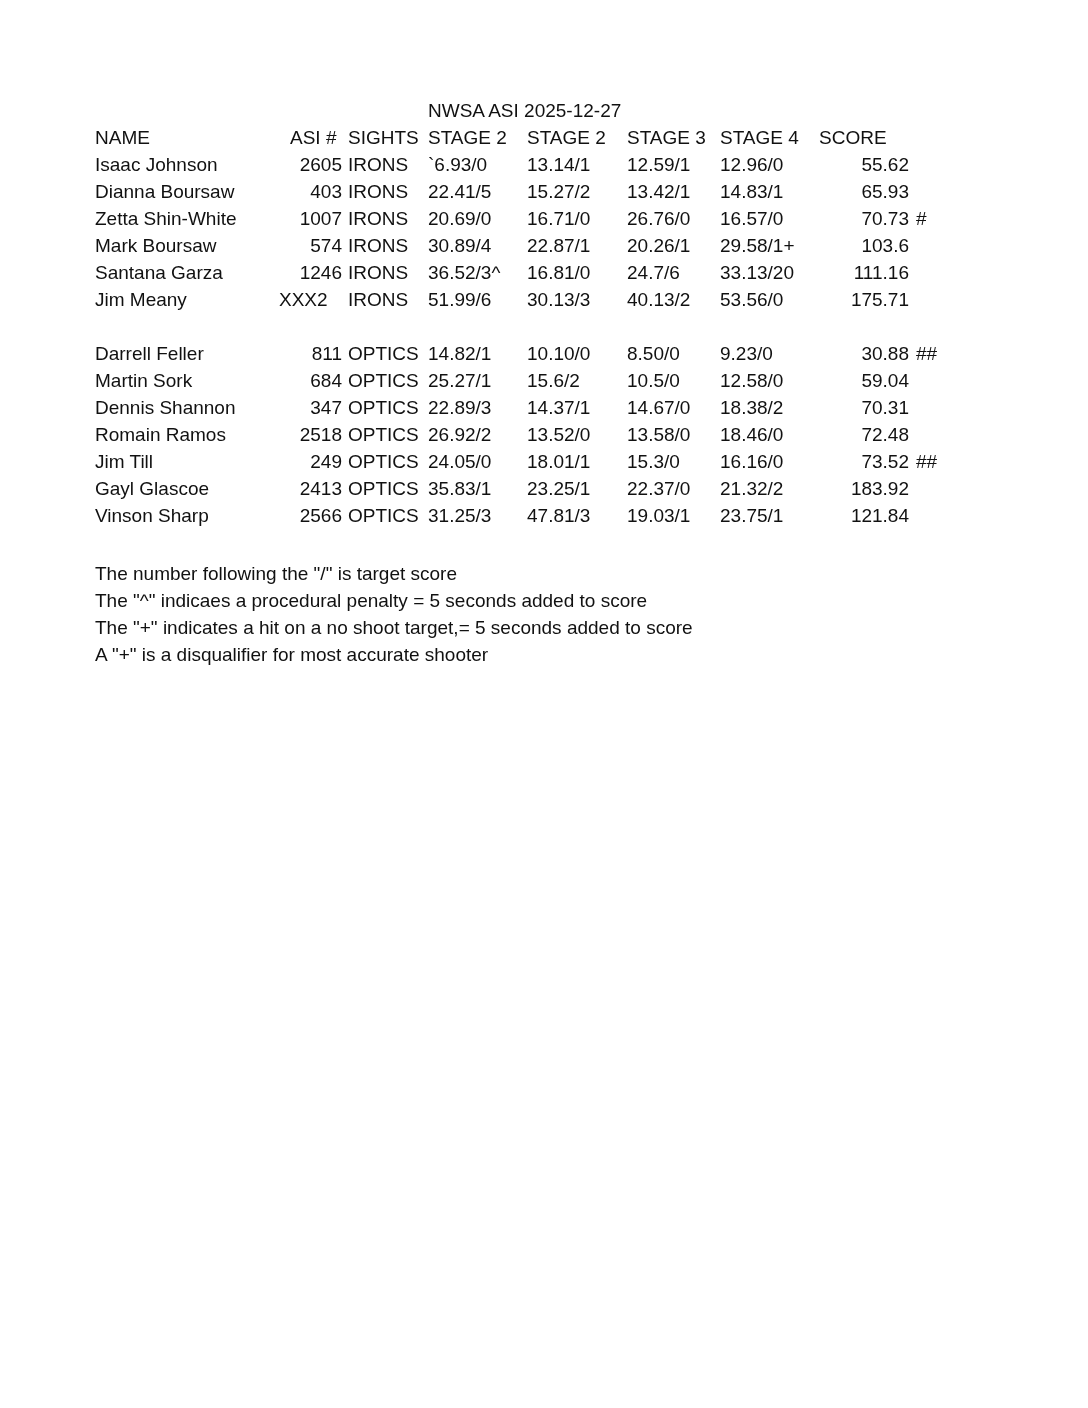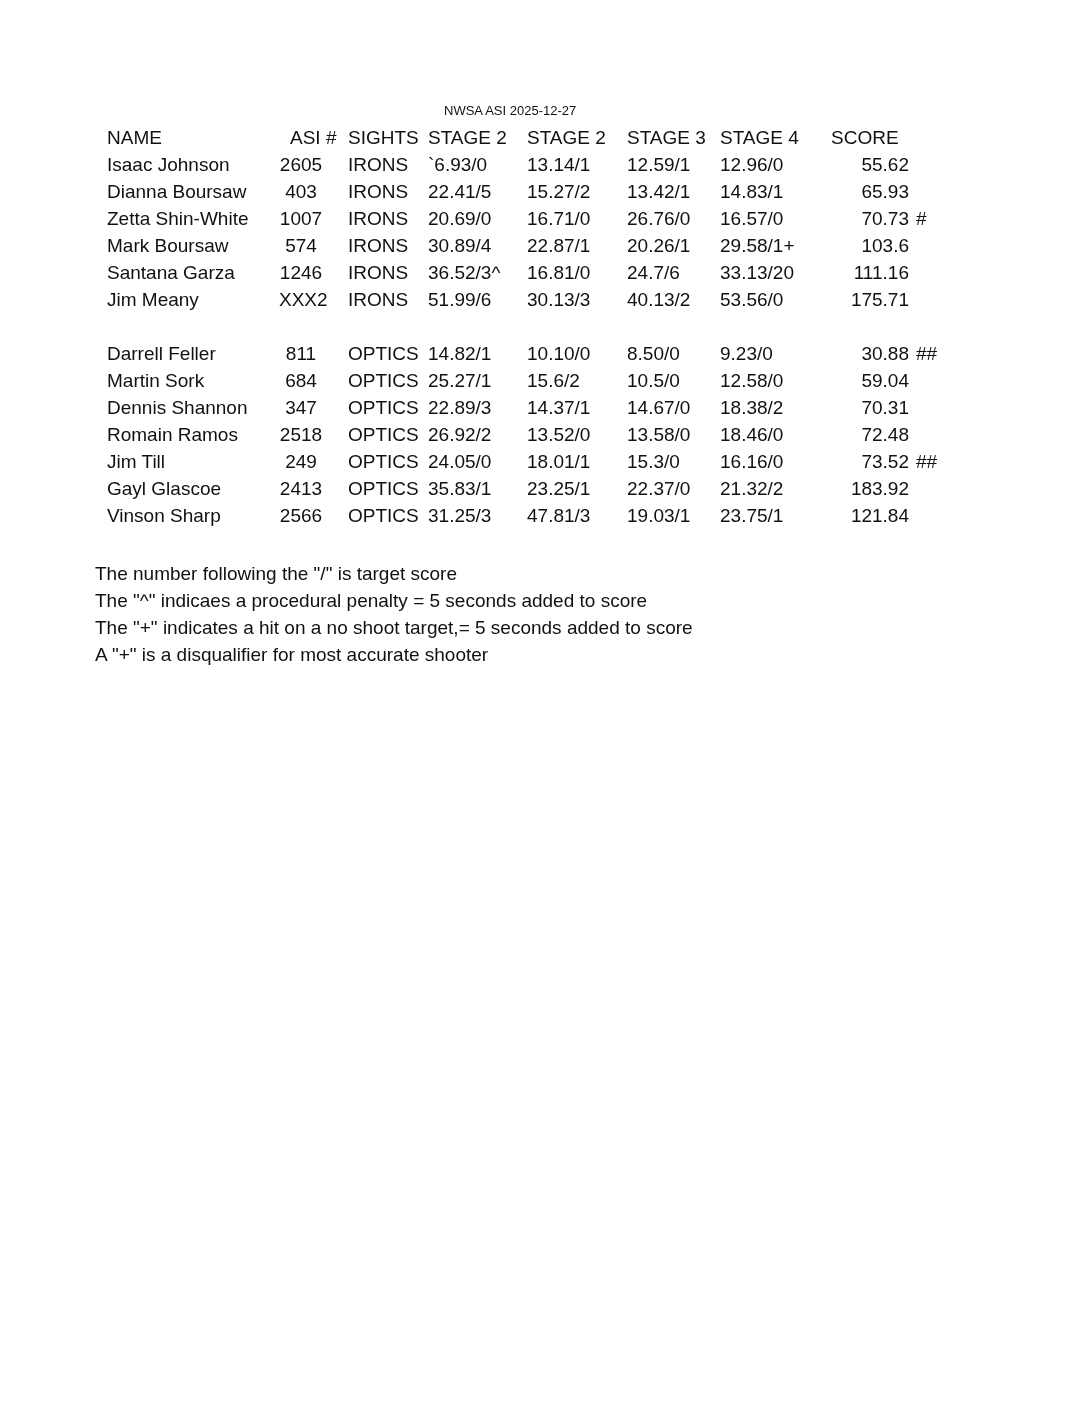--- a/index.html
+++ b/index.html
@@ -17,48 +17,48 @@
     }
     .page {
       position: absolute;
       left: 0; top: 0;
       width: 1088px;
       height: 1408px;
     }
     .title {
       position: absolute;
       top: 99px;
-      left: 444px;
-      font-size: 13px;
+      left: 428px;
+      font-size: 19px;
       line-height: 24px;
       white-space: nowrap;
     }
     .row {
       position: absolute;
       left: 0;
       height: 27px;
       font-size: 19px;
       line-height: 24px;
       white-space: nowrap;
     }
     .cell {
       position: absolute;
       top: 0;
       white-space: nowrap;
     }
-    .c-name   { left: 107px; }
-    .c-asi    { left: 260px; width: 82px; text-align: center; }
+    .c-name   { left: 95px; }
+    .c-asi    { left: 260px; width: 82px; text-align: right; }
     .c-asi.left { text-align: left; left: 279px; width: auto; }
     .c-sights { left: 348px; }
     .c-s1     { left: 428px; }
     .c-s2     { left: 527px; }
     .c-s3     { left: 627px; }
     .c-s4     { left: 720px; }
     .c-score  { left: 808px; width: 101px; text-align: right; }
-    .c-hdr-score { left: 819px; margin-left: 12px; }
+    .c-hdr-score { left: 819px; }
     .c-flag   { left: 916px; }
     .notes {
       position: absolute;
       left: 95px;
       top: 560px;
       font-size: 19px;
       line-height: 27px;
     }
     .note { white-space: nowrap; }
   </style>

